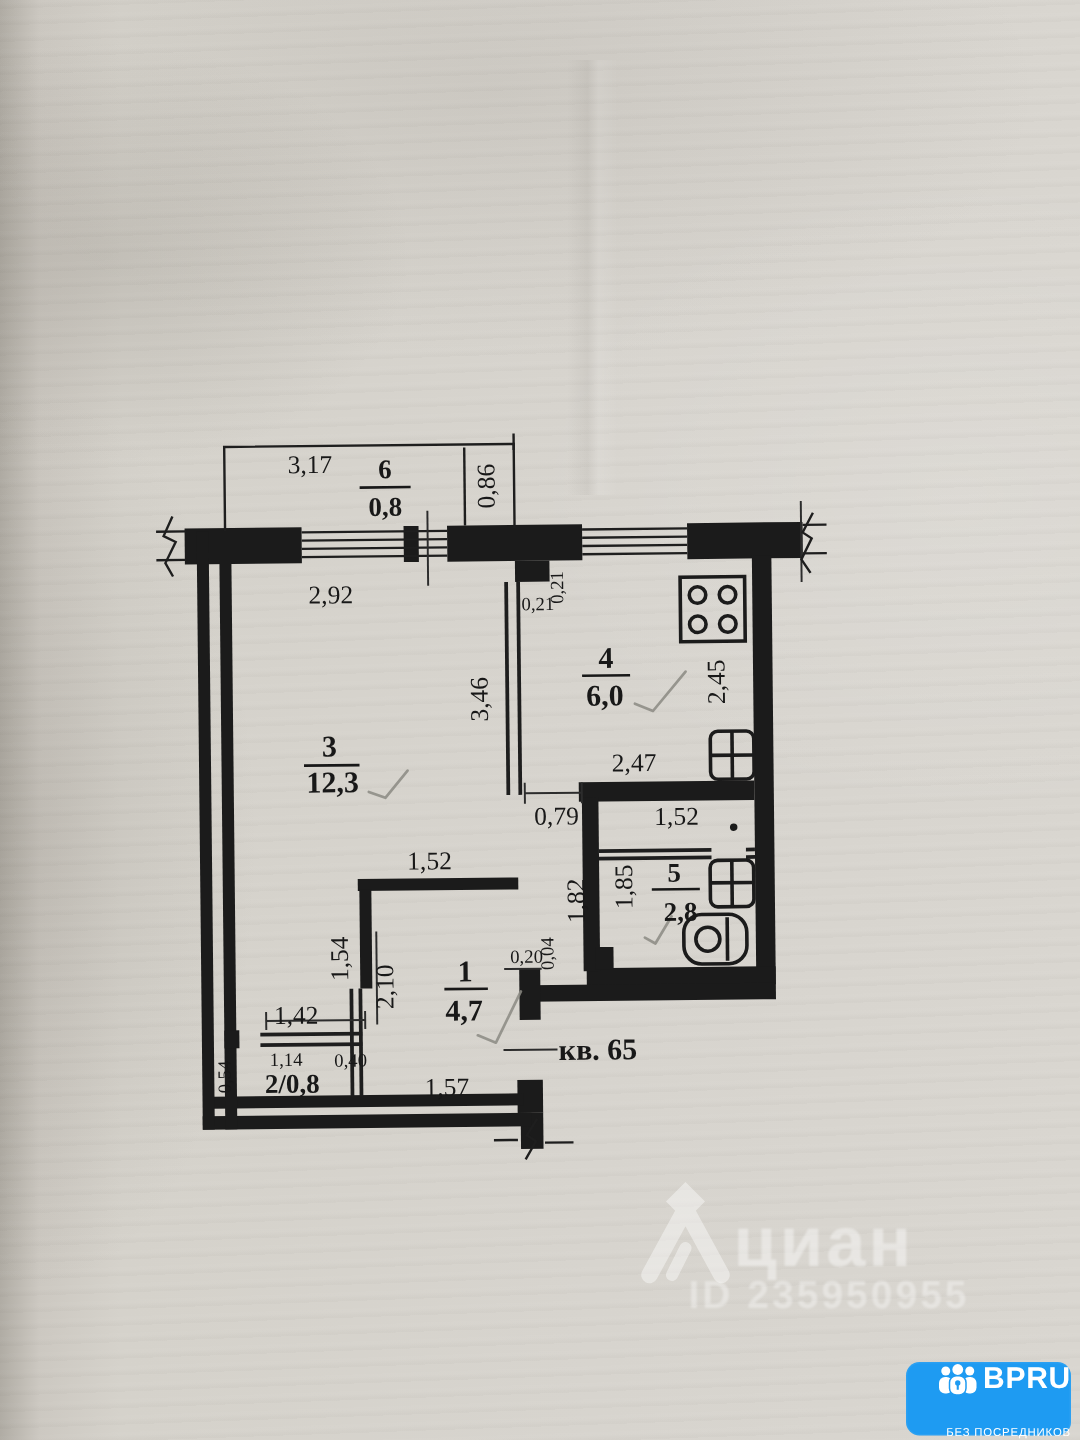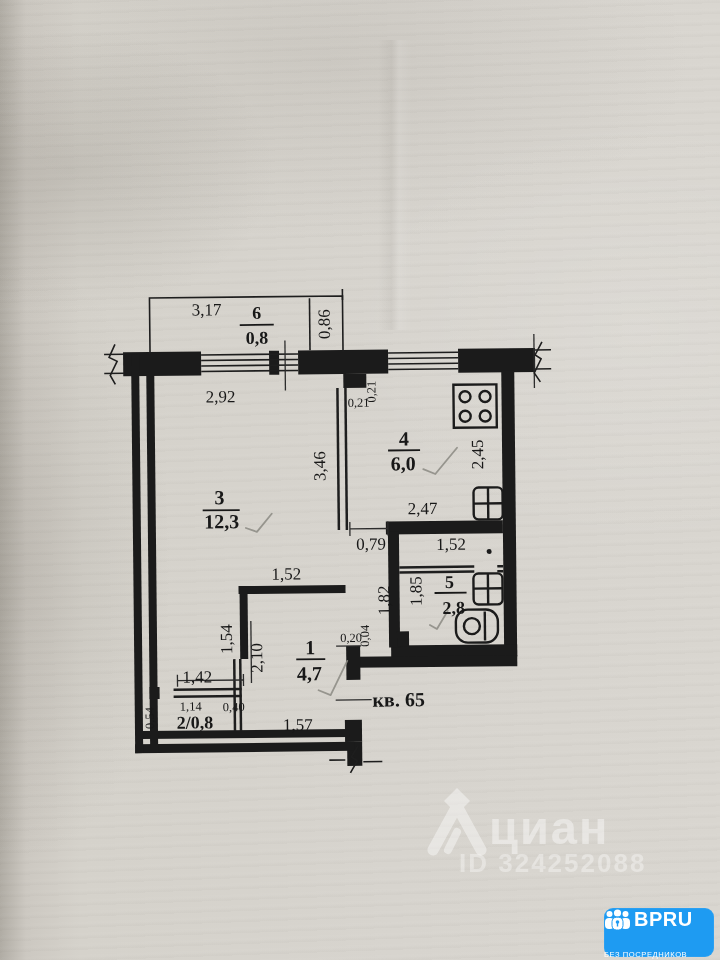--- a/index.html
+++ b/index.html
@@ -30,21 +30,21 @@
   .apt{font-size:20px;font-weight:bold}
   .fr{stroke:#181818;stroke-width:1.8}
   
   .wm-pin{position:absolute;left:424px;top:784px;opacity:.42;filter:blur(.5px)}
   .wm-brand{position:absolute;left:489px;top:804px;font-family:"Liberation Sans",sans-serif;
     font-weight:bold;font-size:47px;line-height:1;color:rgba(255,255,255,.42);letter-spacing:2px;filter:blur(.6px)}
   .wm-id{position:absolute;left:459px;top:850px;font-family:"Liberation Sans",sans-serif;
     font-weight:bold;font-size:26px;line-height:1;color:rgba(255,255,255,.36);letter-spacing:2px;filter:blur(.6px)}
   
   .badge{position:absolute;left:604px;top:908px;width:110px;height:49px;background:#1E9BF2;
-    border-radius:9px;display:flex;flex-direction:column;align-items:flex-start;justify-content:center;
+    border-radius:9px;display:flex;flex-direction:column;align-items:flex-end;justify-content:center;
     font-family:"Liberation Sans",sans-serif;box-shadow:0 0 0 1px rgba(255,255,255,.06) inset;}
   .badge-top{display:flex;align-items:center;gap:3px;margin-top:2px}
   .badge-brand{color:#fff;font-weight:bold;font-size:20px;letter-spacing:.5px;line-height:1}
   .badge-tag{color:#fff;font-size:7.6px;letter-spacing:.55px;margin-top:20px;white-space:nowrap}
 </style>
 </head>
 <body>
 
 <div class="crease"></div>
 
@@ -214,21 +214,21 @@
   </g>
 </svg>
 
 <div>
   <svg class="wm-pin" width="64" height="72" viewBox="0 0 64 72">
     <path d="M33,4 L46,17 L33,30 L20,17 Z" fill="#ffffff"></path>
     <path d="M9,66 L33,22 L57,66" stroke="#ffffff" stroke-width="11" fill="none" stroke-linecap="round" stroke-linejoin="round"></path>
     <path d="M24,66 L33,48" stroke="#ffffff" stroke-width="8" fill="none" stroke-linecap="round"></path>
   </svg>
   <div class="wm-brand">циан</div>
-  <div class="wm-id">ID 324252088</div>
+  <div class="wm-id">ID 235950955</div>
 </div>
 
 <div class="badge">
   <div class="badge-top">
     <svg width="27" height="21" viewBox="0 0 27 21">
       <circle cx="5.5" cy="5" r="3" fill="#fff"></circle>
       <circle cx="21.5" cy="5" r="3" fill="#fff"></circle>
       <circle cx="13.5" cy="4" r="3.6" fill="#fff"></circle>
       <rect x="1" y="9" width="9" height="11" rx="4" fill="#fff"></rect>
       <rect x="17" y="9" width="9" height="11" rx="4" fill="#fff"></rect>

